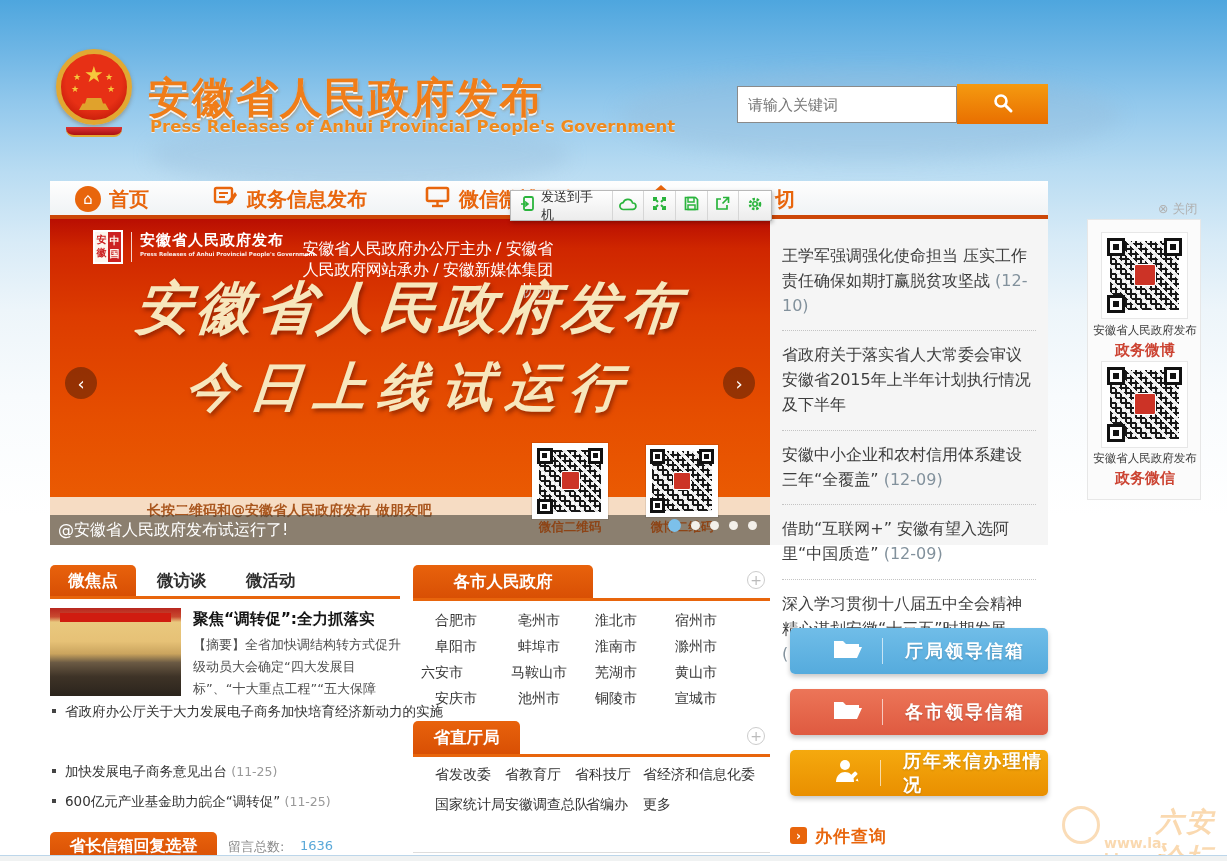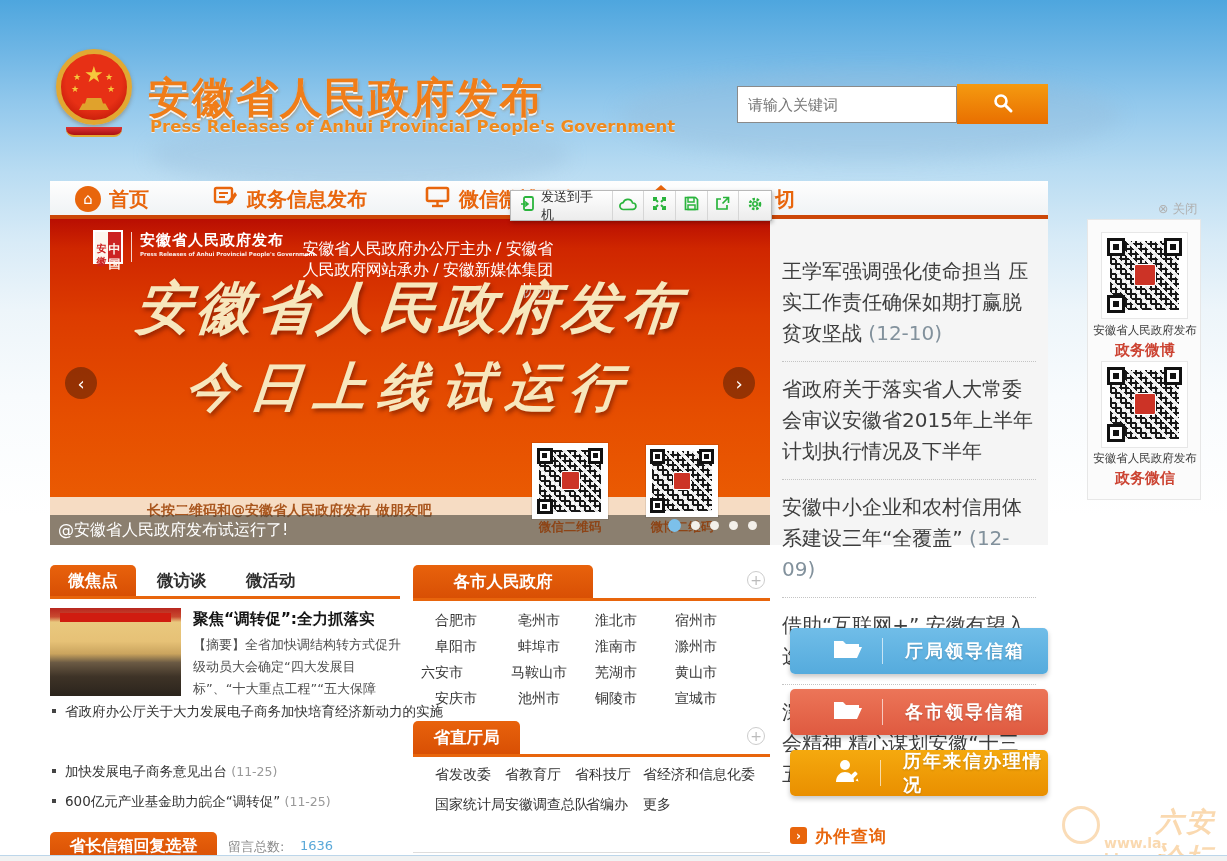--- a/index.html
+++ b/index.html
@@ -36,22 +36,22 @@
   .shot-bar { left:510px; top:190px; width:262px; height:31px; background:linear-gradient(#ffffff,#ececec);
     border:1px solid #b9b9b9; box-shadow:1px 2px 4px rgba(0,0,0,.25); display:flex; align-items:stretch; z-index:40;}
   .shot-cell { display:flex; align-items:center; justify-content:center; border-right:1px solid #d6d6d6; cursor:pointer;}
   .shot-send { padding:0 9px; gap:6px; font-size:13px; color:#333;}
   .shot-ic { width:33px; }
   .shot-cell:last-child { border-right:none;}
   
   .banner { left:50px; top:219px; width:720px; height:326px; overflow:hidden;
     background:linear-gradient(180deg,#b90e02 0%,#cf2600 9%,#dd3c00 30%,#e64f00 62%,#ea5a02 85%);}
   .b-seal { left:43px; top:11px; width:30px; height:34px; border:2px solid #fff; display:flex; font-weight:bold;}
-  .b-seal .sl { width:50%; background:#fdf6ee; color:#c22; font-size:10px; line-height:1.25; text-align:center; padding-top:11px;}
-  .b-seal .sr { width:50%; background:#c22; color:#fdf6ee; font-size:12px; line-height:1.25; text-align:center; padding-top:10px;}
+  .b-seal .sl { width:50%; background:#fdf6ee; color:#c22; font-size:10px; line-height:1.25; text-align:center; padding-top:2px;}
+  .b-seal .sr { width:50%; background:#c22; color:#fdf6ee; font-size:10px; line-height:1.25; text-align:center; padding-top:3px;}
   .b-div { left:81px; top:13px; width:1px; height:30px; background:rgba(255,255,255,.8);}
   .b-title { left:90px; top:12px; font-size:15px; font-weight:bold; color:#fff; letter-spacing:1px;}
   .b-en { left:90px; top:32px; font-size:5.5px; font-weight:bold; color:rgba(255,255,255,.92);}
   .b-org { left:247px; top:20px; width:256px; font-size:16px; font-weight:normal; color:#fff; text-align:right; letter-spacing:-0.3px;}
   .b-h1 { left:0; top:52px; width:100%; text-align:center; font-family:"DejaVu Serif","Liberation Serif",serif;
     font-style:italic; font-weight:bold; font-size:56px; color:#f7e7bd; letter-spacing:5px; transform:skewX(-5deg);
     text-shadow:2px 3px 4px rgba(90,15,0,.55);}
   .b-h2 { left:0; top:134px; width:100%; text-align:center; font-family:"DejaVu Serif","Liberation Serif",serif;
     font-style:italic; font-weight:bold; font-size:52px; color:#f7e7bd; letter-spacing:12px; transform:skewX(-5deg);
     text-shadow:2px 3px 4px rgba(90,15,0,.55);}
@@ -72,22 +72,22 @@
     background:repeating-linear-gradient(90deg,#181818 0 2px,transparent 2px 5px),
                repeating-linear-gradient(0deg,#181818 0 2px,#f2f2f2 2px 5px);}
   .qr .mask { position:absolute; left:9%; top:9%; right:9%; bottom:9%;
     background:repeating-linear-gradient(45deg,rgba(255,255,255,.9) 0 3px,transparent 3px 10px);}
   .qr .f { position:absolute; width:21%; height:21%; border:3px solid #111; background:#fff;}
   .qr .f::after { content:""; position:absolute; inset:22%; background:#111;}
   .qr .f.tl { left:6%; top:6%; } .qr .f.tr { right:6%; top:6%; } .qr .f.bl { left:6%; bottom:6%; }
   .qr .seal { position:absolute; left:38%; top:37%; width:25%; height:25%; background:#cc3326; border:1px solid #fff; border-radius:2px;}
   
   .news { left:770px; top:219px; width:278px; height:326px; background:#f5f5f5; padding:25px 12px 0 12px;}
-  .n-item { font-size:20px; color:#3d3d3d; line-height:1.55; padding-bottom:12px; margin-bottom:12px;
-    border-bottom:1px dotted #c4c4c4; cursor:pointer;margin-top:12px;}
+  .n-item { font-size:16px; color:#3d3d3d; line-height:1.55; padding-bottom:12px; margin-bottom:12px;
+    border-bottom:1px dotted #c4c4c4; cursor:pointer;}
   .n-item:last-child { border-bottom:none;}
   .n-date { color:#82919c; }
   
   .close-btn { left:1158px; top:201px; font-size:12.5px; color:#b0b0b0; cursor:pointer;}
   .side-panel { left:1087px; top:219px; width:114px; height:281px; background:#fbfbfb; border:1px solid #e7e7e7;}
   .side-name { top:0; width:114px; text-align:center; font-size:11.5px; color:#3c3c3c;}
   .side-cat { width:114px; text-align:center; font-size:15px; font-weight:bold; color:#cc4433; cursor:pointer;}
   
   .sec-tab { background:linear-gradient(#e8620c,#d84f04); color:#fff; font-weight:bold; font-size:16.5px;
     display:flex; align-items:center; justify-content:center; border-radius:5px 5px 0 0; cursor:pointer;}

